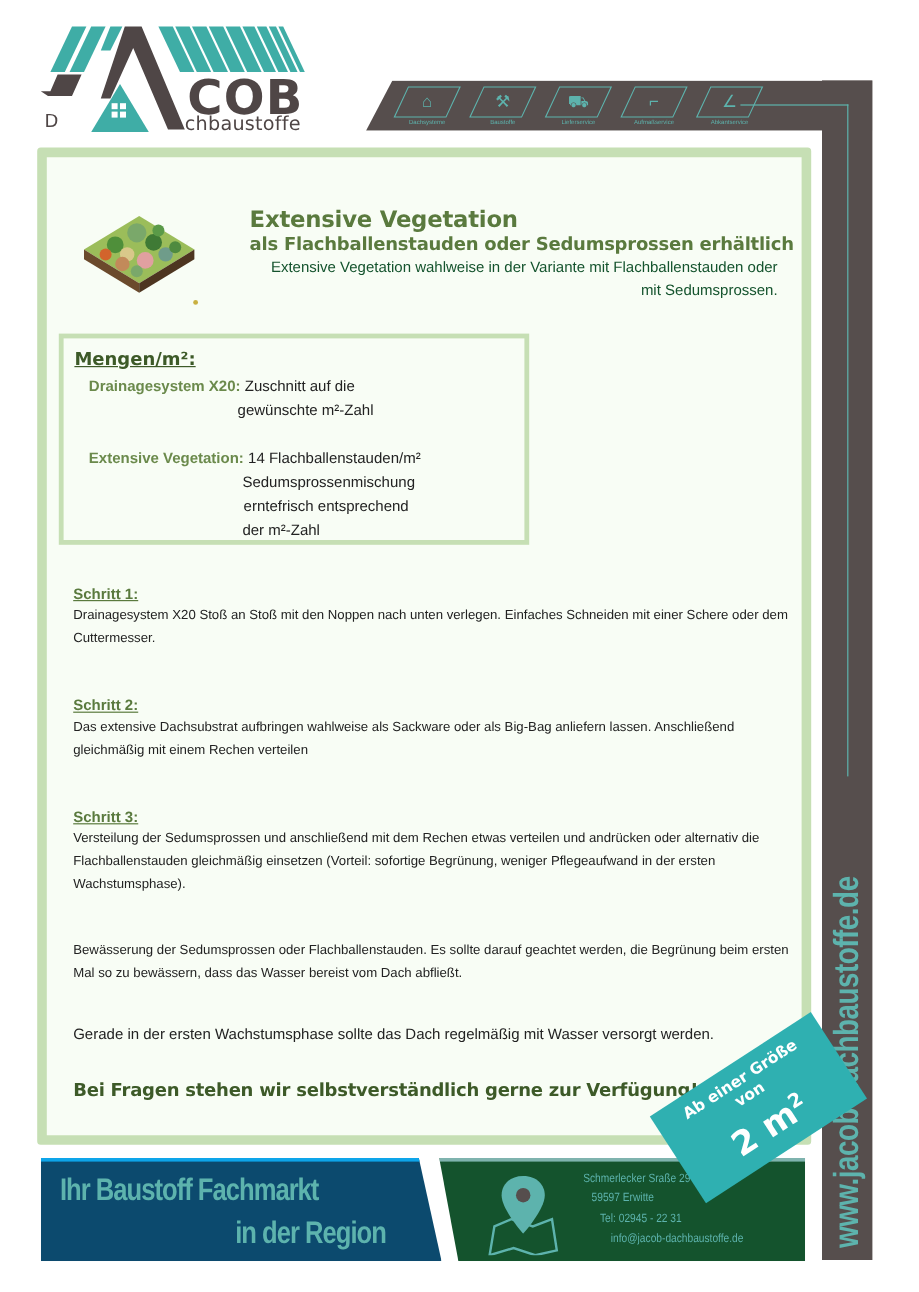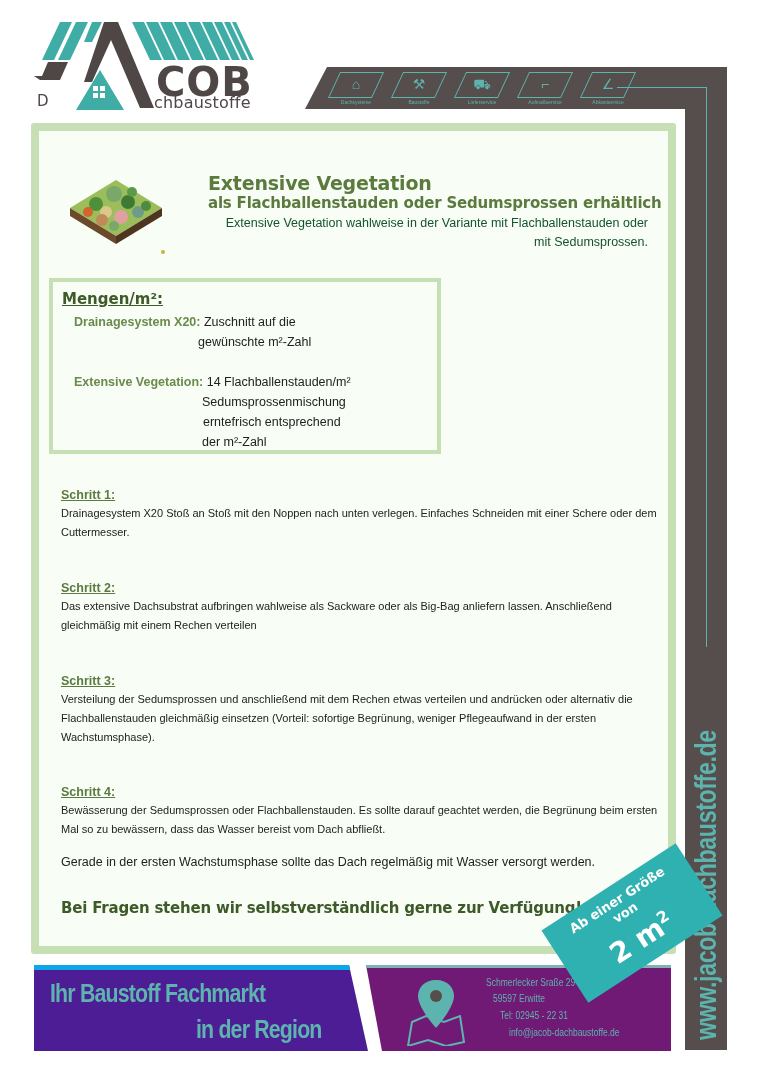--- a/index.html
+++ b/index.html
@@ -40,24 +40,24 @@
   .mval { color: #222; }
   .mcont { position: absolute; font-size: 12.5px; line-height: 20px; color: #222; }
 
   .step { position: absolute; left: 61px; width: 600px; }
   .step-title { font-size: 12.5px; font-weight: bold; color: #5a7a3e; text-decoration: underline; line-height: 18px; }
   .step-text { font-size: 11px; line-height: 19px; color: #222; }
   .note { position: absolute; left: 61px; top: 855px; font-size: 12.5px; color: #222; }
   .fragen { position: absolute; left: 61px; top: 899px; font-size: 15px; font-weight: bold; color: #3d5a28; font-family: "DejaVu Sans", sans-serif; letter-spacing: -0.2px; }
 
   
-  .foot-left { position: absolute; left: 34px; top: 965px; width: 334px; height: 86px; background: #4c1d95; clip-path: polygon(0 0, 315px 0, 334px 100%, 0 100%); border-top: 5px solid #0ea5e9; }
+  .foot-left { position: absolute; left: 34px; top: 965px; width: 334px; height: 86px; background: #0c4a6e; clip-path: polygon(0 0, 315px 0, 334px 100%, 0 100%); border-top: 3px solid #0ea5e9; }
   .foot-left .t1 { position: absolute; left: 16px; top: 8px; font-size: 26px; color: #5db3ad; font-family: "Liberation Sans", sans-serif; letter-spacing: -1px; transform: scaleX(0.82); transform-origin: left; font-weight: bold; }
   .foot-left .t2 { position: absolute; left: 162px; top: 44px; font-size: 26px; color: #5db3ad; font-family: "Liberation Sans", sans-serif; letter-spacing: -1px; transform: scaleX(0.82); transform-origin: left; font-weight: bold; }
-  .foot-right { position: absolute; left: 366px; top: 965px; width: 305px; height: 86px; background: #701a75; clip-path: polygon(0 0, 100% 0, 100% 100%, 16px 100%); border-top: 3px solid #7fb3ae; }
+  .foot-right { position: absolute; left: 366px; top: 965px; width: 305px; height: 86px; background: #14532d; clip-path: polygon(0 0, 100% 0, 100% 100%, 16px 100%); border-top: 3px solid #7fb3ae; }
   .pin { position: absolute; left: 40px; top: 8px; }
   .addr { position: absolute; font-size: 10px; color: #5db3ad; font-family: "Liberation Sans", sans-serif; transform: scaleX(0.85); transform-origin: left; white-space: nowrap; }
 
   .website { position: absolute; left: 690px; top: 1040px; transform-origin: left top; transform: rotate(-90deg); font-size: 29px; font-weight: bold; color: #5db3ad; white-space: nowrap; letter-spacing: -0.5px; font-family: "Liberation Sans", sans-serif; }
   .website-inner { display: inline-block; transform: scaleX(0.8); transform-origin: left; }
 
   
   .badge { position: absolute; left: 552px; top: 880px; width: 160px; height: 86px; background: #2fb0b1; transform: rotate(-33deg); transform-origin: center; color: #fff; text-align: center; }
   .badge .b1 { font-size: 13px; font-weight: bold; padding-top: 8px; line-height: 15px; font-family: "DejaVu Sans", sans-serif; }
   .badge .b2 { font-size: 13px; font-weight: bold; line-height: 15px; font-family: "DejaVu Sans", sans-serif; }
@@ -183,21 +183,20 @@
 </div>
 <div class="step" style="top:579px;">
   <div class="step-title">Schritt 2:</div>
   <div class="step-text">Das extensive Dachsubstrat aufbringen wahlweise als Sackware oder als Big-Bag anliefern lassen. Anschließend gleichmäßig mit einem Rechen verteilen</div>
 </div>
 <div class="step" style="top:672px;">
   <div class="step-title">Schritt 3:</div>
   <div class="step-text">Versteilung der Sedumsprossen und anschließend mit dem Rechen etwas verteilen und andrücken oder alternativ die Flachballenstauden gleichmäßig einsetzen (Vorteil: sofortige Begrünung, weniger Pflegeaufwand in der ersten Wachstumsphase).</div>
 </div>
 <div class="step" style="top:783px;">
-  <div class="step-title">Schritt 4:</div>
   <div class="step-text">Bewässerung der Sedumsprossen oder Flachballenstauden. Es sollte darauf geachtet werden, die Begrünung beim ersten Mal so zu bewässern, dass das Wasser bereist vom Dach abfließt.</div>
 </div>
 
 <div class="note">Gerade in der ersten Wachstumsphase sollte das Dach regelmäßig mit Wasser versorgt werden.</div>
 <div class="fragen">Bei Fragen stehen wir selbstverständlich gerne zur Verfügung!</div>
 
 <div class="foot-left">
   <div class="t1">Ihr Baustoff Fachmarkt</div>
   <div class="t2">in der Region</div>
 </div>

